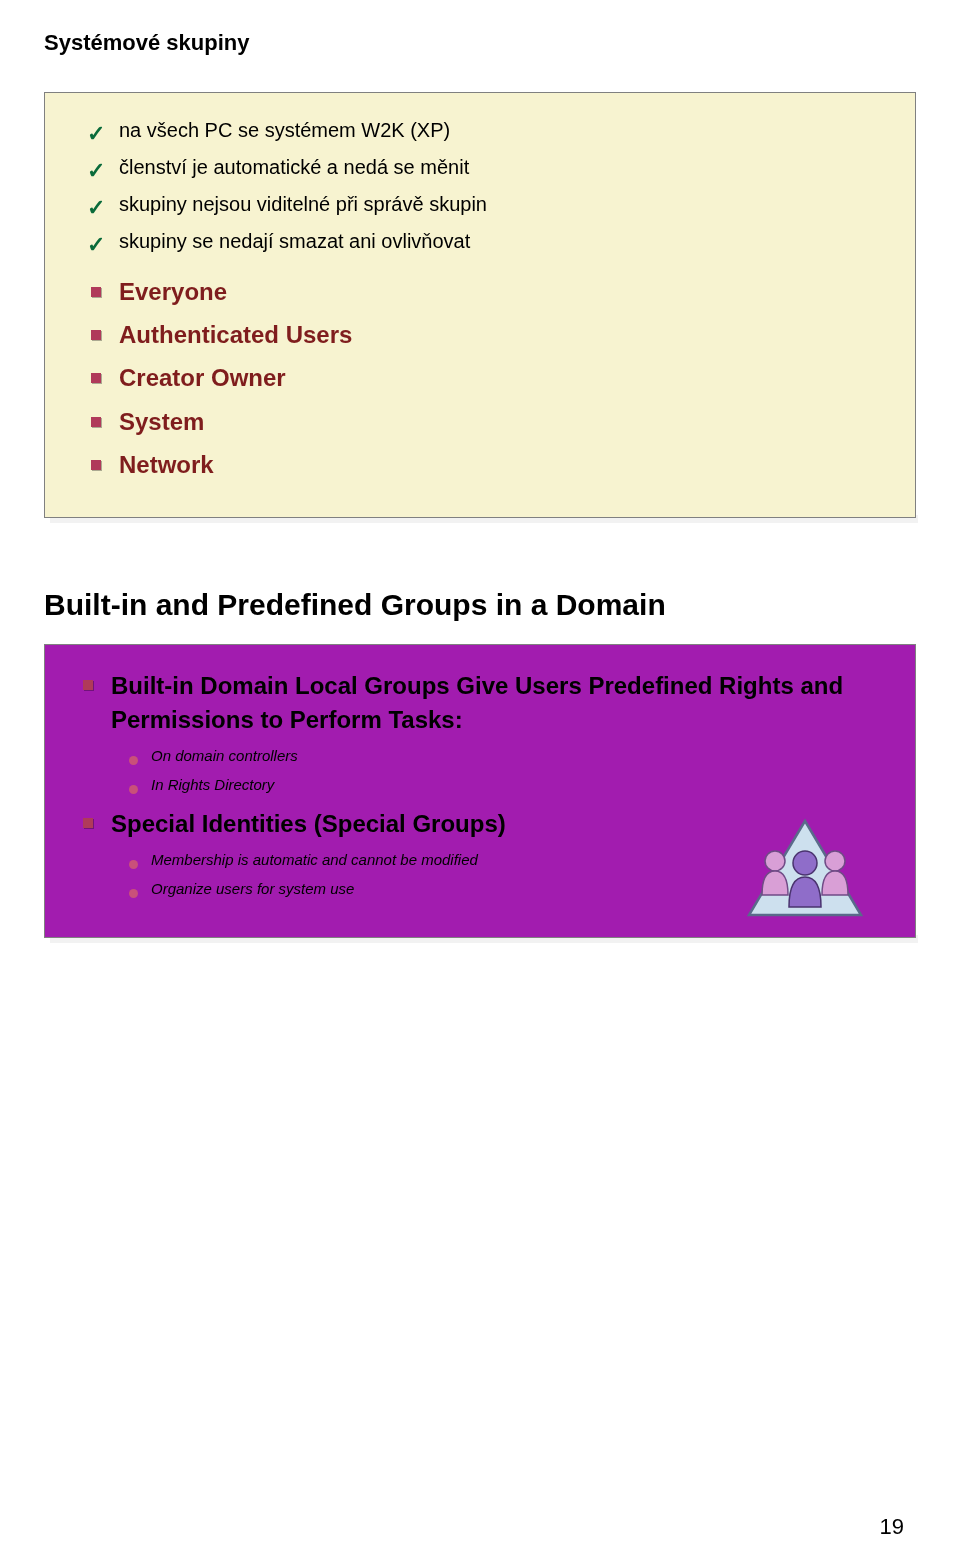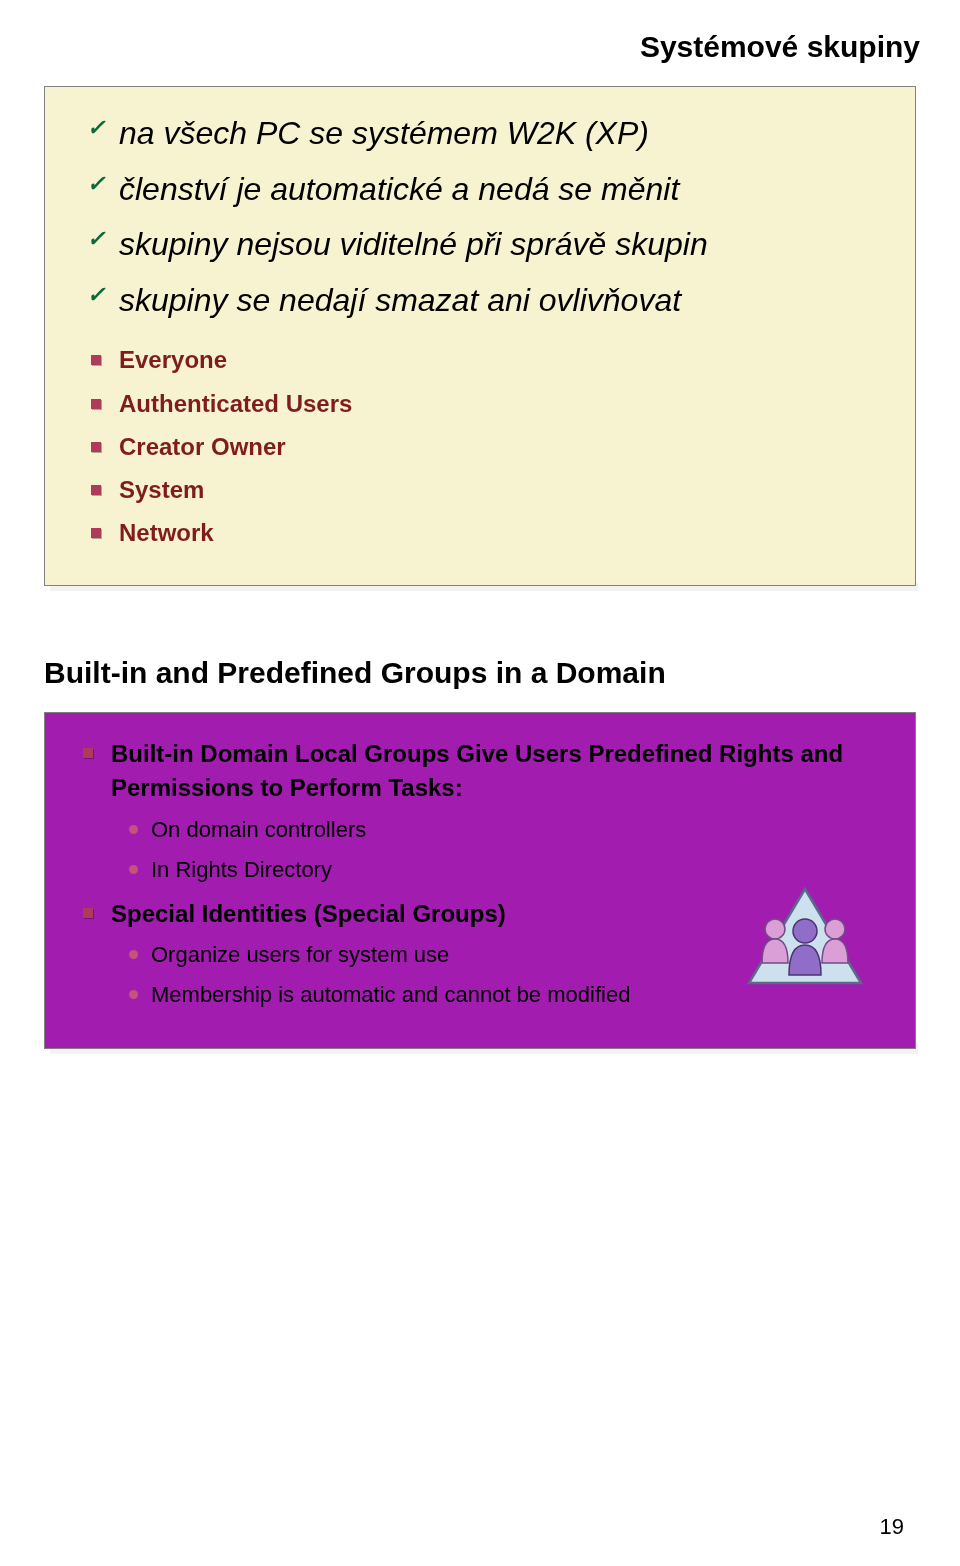--- a/index.html
+++ b/index.html
@@ -6,25 +6,24 @@
   body {
     width: 960px;
     height: 1566px;
     background: #ffffff;
     font-family: Arial, Helvetica, sans-serif;
     color: #000;
     position: relative;
     padding: 30px 40px;
   }
   .slide-title {
-    font-size: 30px;
-    font-weight: bold;
-    margin-bottom: 22px;
+    font-size: 22px;
+    font-weight: bold;
+    margin-bottom: 36px;
     margin-left: 4px;
-    text-align: right;
   }
   .panel {
     position: relative;
     background: #f7f3d0;
     border: 1px solid #808080;
     padding: 22px 28px 28px 28px;
     margin-bottom: 70px;
   }
   .panel-outer {
     position: relative;
@@ -38,26 +37,25 @@
     right: -2px;
     bottom: -5px;
     height: 8px;
     background: rgba(0,0,0,0.05);
     z-index: -1;
   }
   .check-list, .square-list, .dot-list {
     list-style: none;
   }
   .check-list > li {
-    font-size: 32px;
+    font-size: 20px;
     line-height: 1.55;
     padding-left: 46px;
     position: relative;
     margin-bottom: 6px;
-    font-style: italic;
   }
   .check-list > li::before {
     content: "✓";
     position: absolute;
     left: 14px;
     top: 2px;
     color: #0a6b3a;
     font-weight: bold;
     font-size: 22px;
   }
@@ -105,26 +103,27 @@
     height: 10px;
     background: #b03a5a;
     box-shadow: 1px 1px 0 rgba(0,0,0,0.3);
   }
   .dot-list {
     margin-top: 8px;
     margin-left: 10px;
     margin-bottom: 10px;
   }
   .dot-list > li {
-    font-size: 22px;
+    font-size: 15px;
     line-height: 1.55;
     padding-left: 30px;
     position: relative;
     font-weight: normal;
     margin-bottom: 6px;
+    font-style: italic;
   }
   .dot-list > li::before {
     content: "";
     position: absolute;
     left: 8px;
     top: 12px;
     width: 9px;
     height: 9px;
     border-radius: 50%;
     background: #c9507a;
@@ -182,22 +181,22 @@
       <li>
         <span>Built-in Domain Local Groups Give Users Predefined Rights and Permissions to Perform Tasks:</span>
         <ul class="dot-list">
           <li>On domain controllers</li>
           <li>In Rights Directory</li>
         </ul>
       </li>
       <li>
         <span>Special Identities (Special Groups)</span>
         <ul class="dot-list">
+          <li>Membership is automatic and cannot be modified</li>
           <li>Organize users for system use</li>
-          <li>Membership is automatic and cannot be modified</li>
         </ul>
       </li>
     </ul>
 
     <svg class="group-icon" viewBox="0 0 120 110">
 
       <polygon points="60,6 116,100 4,100" fill="#cde0ee" stroke="#5a6a8a" stroke-width="2.5"></polygon>
 
       <g transform="translate(30,46)">
         <circle cx="0" cy="0" r="10" fill="#d99fd6" stroke="#704b86" stroke-width="1.5"></circle>

